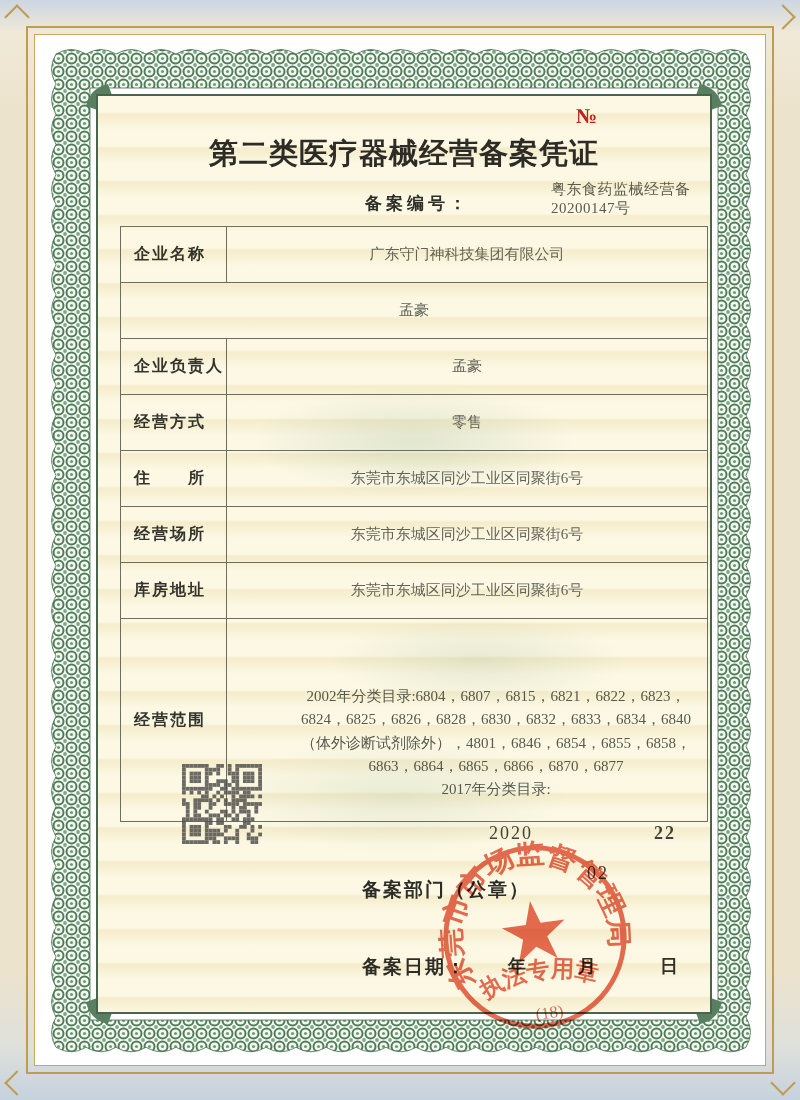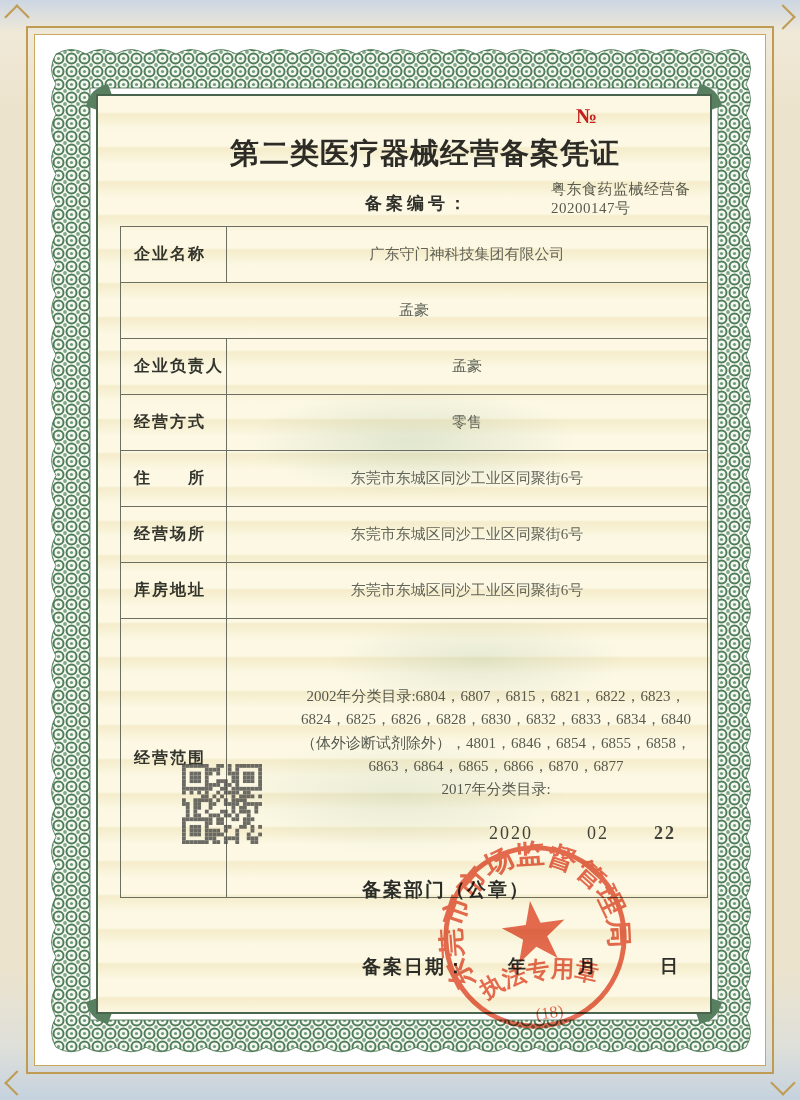--- a/index.html
+++ b/index.html
@@ -18,38 +18,38 @@
   
   .page{position:absolute;left:96px;top:94px;width:616px;height:920px;box-sizing:border-box;
     border:2px solid #4a654e;
     background:repeating-linear-gradient(180deg,#fcf8e4 0px,#fcf8e4 16px,#f4ecca 18px,#fcf8e4 34px);}
   .ghost{position:absolute;border-radius:50%;pointer-events:none;}
   .g1{left:150px;top:290px;width:330px;height:110px;background:radial-gradient(ellipse,rgba(118,160,122,.20),transparent 70%);}
   .g2{left:230px;top:520px;width:300px;height:90px;background:radial-gradient(ellipse,rgba(118,160,122,.16),transparent 70%);}
   .g3{left:130px;top:640px;width:340px;height:120px;background:radial-gradient(ellipse,rgba(118,160,122,.14),transparent 70%);}
   .serial{position:absolute;left:478px;top:8px;color:#c4201d;font-size:21px;font-weight:bold;}
   .title{position:absolute;left:0;top:38px;width:100%;text-align:center;font-size:29px;font-weight:bold;
-    color:#2c2b26;letter-spacing:1px;padding-left:21px;}
+    color:#2c2b26;letter-spacing:1px;}
   .recno-label{position:absolute;left:267px;top:96px;font-size:17px;font-weight:bold;color:#2f2f29;letter-spacing:4px;}
   .recno-value{position:absolute;left:405px;top:84px;font-size:15px;color:#5a5b4e;letter-spacing:.5px;margin-left:48px;}
   
-  .table{position:absolute;left:22px;top:130px;width:588px;height:672px;box-sizing:border-box;
+  .table{position:absolute;left:22px;top:130px;width:588px;height:596px;box-sizing:border-box;
     border:1px solid #6b6e60;display:flex;flex-direction:column;}
   .trow{display:flex;height:56px;border-bottom:1px solid #6b6e60;box-sizing:border-box;flex:0 0 auto;}
   .trow:last-child{border-bottom:none;flex:1 1 auto;height:auto;}
   .tlabel{width:106px;flex:0 0 106px;border-right:1px solid #6b6e60;box-sizing:border-box;
     display:flex;align-items:center;padding-left:13px;font-size:16px;font-weight:bold;
     color:#33342c;letter-spacing:2px;}
   .tvalue{flex:1;display:flex;align-items:center;justify-content:center;
     font-size:15px;color:#51544a;opacity:.9;}
   .trow-tall .tvalue{align-items:flex-start;justify-content:flex-start;padding-top:66px;}
   .scope-block{margin-left:74px;margin-right:8px;text-align:center;font-size:15px;line-height:1.55;color:#45483e;}
   .qr{position:absolute;left:84px;top:668px;opacity:.82;}
   .adate{position:absolute;top:727px;font-size:18px;color:#3f4239;letter-spacing:2px;}
-  .adate.y{left:391px;}.adate.m{left:489px;}.adate.d{left:556px;font-weight:bold;}
+  .adate.y{left:391px;}.adate.m{left:489px;margin-top:40px;}.adate.d{left:556px;font-weight:bold;}
   .dept-line{position:absolute;left:264px;top:781px;font-size:19px;font-weight:bold;color:#2c2d27;letter-spacing:2px;}
   .date-line{position:absolute;left:264px;top:858px;font-size:19px;font-weight:bold;color:#2c2d27;letter-spacing:2px;}
   .cal{position:absolute;top:858px;font-size:18px;font-weight:600;color:#2e2f29;}
   .cal.yy{left:410px;}.cal.mm{left:480px;}.cal.dd{left:562px;}
   .seal{position:absolute;left:339px;top:743px;width:196px;height:196px;mix-blend-mode:multiply;opacity:.9;}
 </style>
 </head>
 <body>
 
 <div class="stage">

